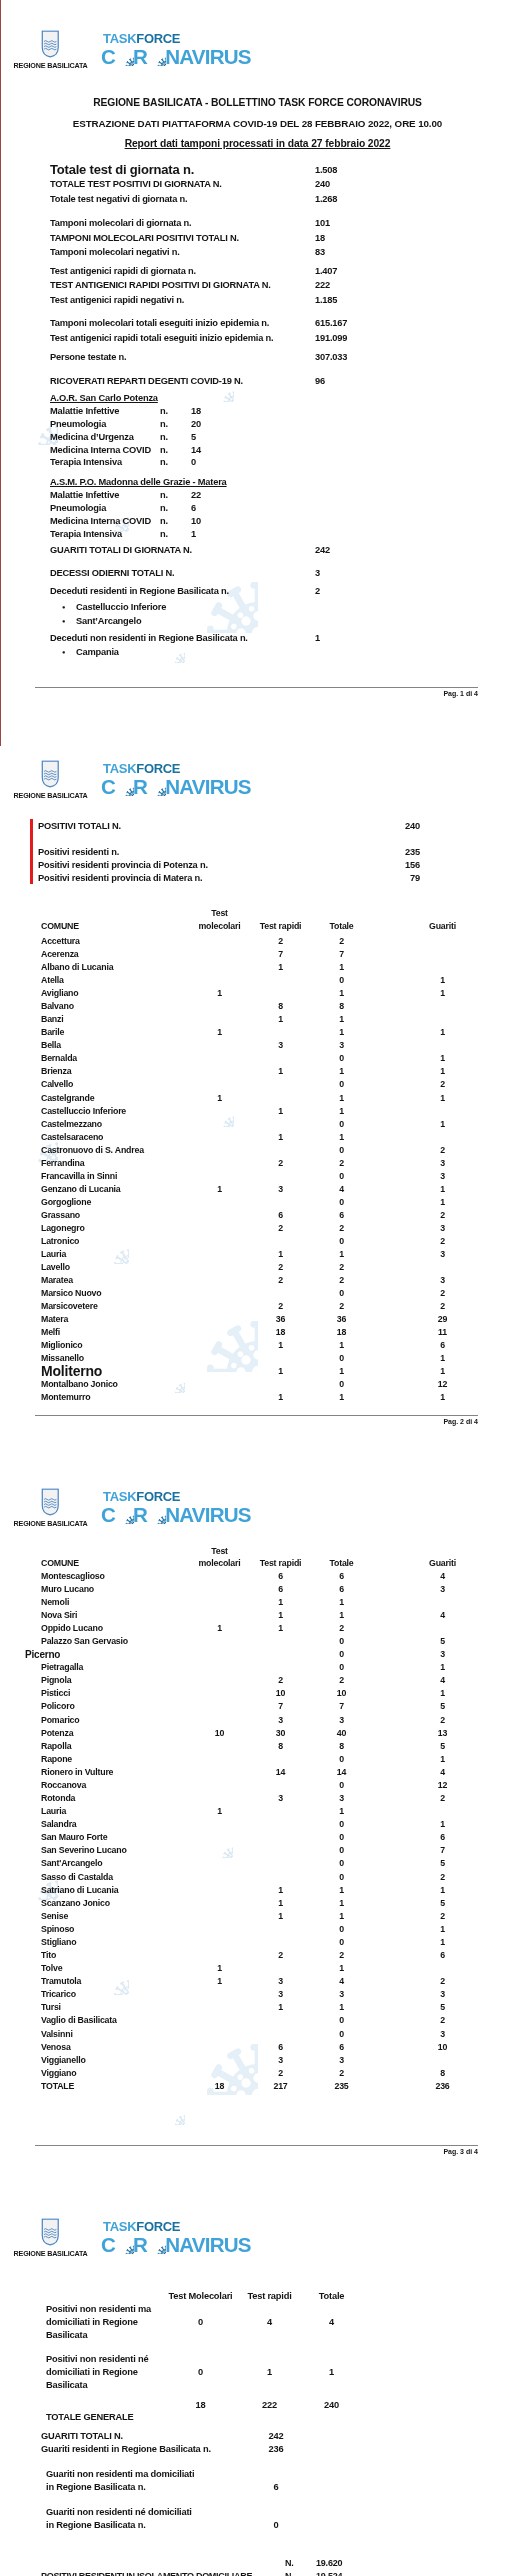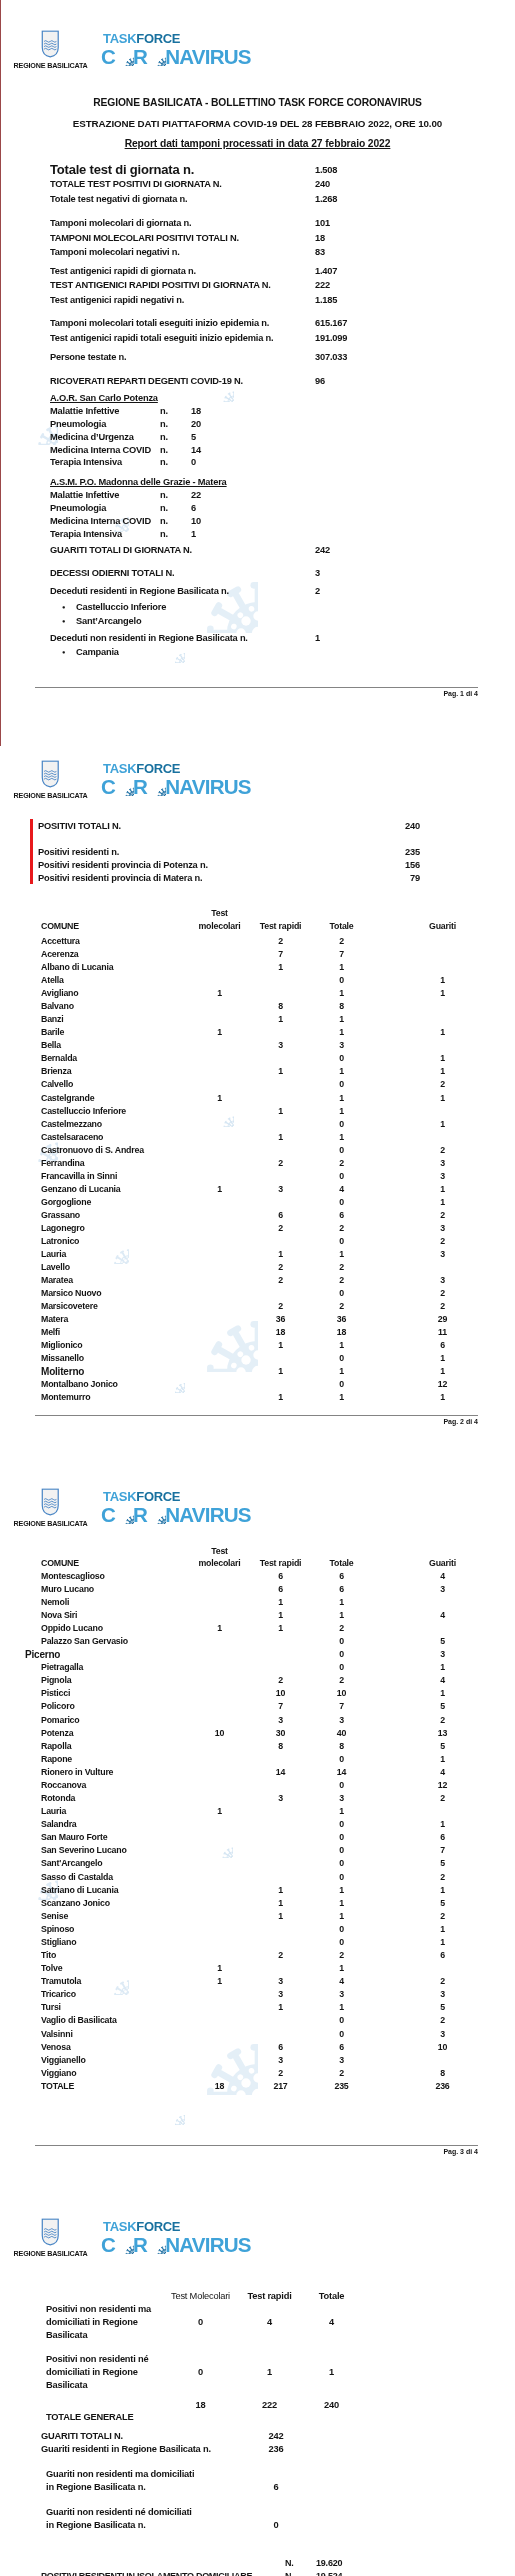--- a/index.html
+++ b/index.html
@@ -507,21 +507,21 @@
       <div style="position: absolute; white-space: nowrap; left: 252px; top: 1326px; width: 57px; text-align: center; height: 13px; line-height: 13px; font-size: 8.8px; font-weight: 700; letter-spacing: -0.2px;">18</div>
       <div style="position: absolute; white-space: nowrap; left: 313px; top: 1326px; width: 57px; text-align: center; height: 13px; line-height: 13px; font-size: 8.8px; font-weight: 700; letter-spacing: -0.2px;">18</div>
       <div style="position: absolute; white-space: nowrap; left: 414px; top: 1326px; width: 57px; text-align: center; height: 13px; line-height: 13px; font-size: 8.8px; font-weight: 700; letter-spacing: -0.2px;">11</div>
       <div style="position: absolute; white-space: nowrap; left: 41px; top: 1339px; height: 13px; line-height: 13px; font-size: 8.8px; font-weight: 700; letter-spacing: -0.2px;">Miglionico</div>
       <div style="position: absolute; white-space: nowrap; left: 252px; top: 1339px; width: 57px; text-align: center; height: 13px; line-height: 13px; font-size: 8.8px; font-weight: 700; letter-spacing: -0.2px;">1</div>
       <div style="position: absolute; white-space: nowrap; left: 313px; top: 1339px; width: 57px; text-align: center; height: 13px; line-height: 13px; font-size: 8.8px; font-weight: 700; letter-spacing: -0.2px;">1</div>
       <div style="position: absolute; white-space: nowrap; left: 414px; top: 1339px; width: 57px; text-align: center; height: 13px; line-height: 13px; font-size: 8.8px; font-weight: 700; letter-spacing: -0.2px;">6</div>
       <div style="position: absolute; white-space: nowrap; left: 41px; top: 1352px; height: 13px; line-height: 13px; font-size: 8.8px; font-weight: 700; letter-spacing: -0.2px;">Missanello</div>
       <div style="position: absolute; white-space: nowrap; left: 313px; top: 1352px; width: 57px; text-align: center; height: 13px; line-height: 13px; font-size: 8.8px; font-weight: 700; letter-spacing: -0.2px;">0</div>
       <div style="position: absolute; white-space: nowrap; left: 414px; top: 1352px; width: 57px; text-align: center; height: 13px; line-height: 13px; font-size: 8.8px; font-weight: 700; letter-spacing: -0.2px;">1</div>
-      <div style="position: absolute; white-space: nowrap; left: 41px; top: 1365px; height: 13px; line-height: 13px; font-size: 10px; font-weight: 700; letter-spacing: -0.2px;">Moliterno</div>
+      <div style="position: absolute; white-space: nowrap; left: 41px; top: 1365px; height: 13px; line-height: 13px; font-size: 14px; font-weight: 700; letter-spacing: -0.2px;">Moliterno</div>
       <div style="position: absolute; white-space: nowrap; left: 252px; top: 1365px; width: 57px; text-align: center; height: 13px; line-height: 13px; font-size: 8.8px; font-weight: 700; letter-spacing: -0.2px;">1</div>
       <div style="position: absolute; white-space: nowrap; left: 313px; top: 1365px; width: 57px; text-align: center; height: 13px; line-height: 13px; font-size: 8.8px; font-weight: 700; letter-spacing: -0.2px;">1</div>
       <div style="position: absolute; white-space: nowrap; left: 414px; top: 1365px; width: 57px; text-align: center; height: 13px; line-height: 13px; font-size: 8.8px; font-weight: 700; letter-spacing: -0.2px;">1</div>
       <div style="position: absolute; white-space: nowrap; left: 41px; top: 1378px; height: 13px; line-height: 13px; font-size: 8.8px; font-weight: 700; letter-spacing: -0.2px;">Montalbano Jonico</div>
       <div style="position: absolute; white-space: nowrap; left: 313px; top: 1378px; width: 57px; text-align: center; height: 13px; line-height: 13px; font-size: 8.8px; font-weight: 700; letter-spacing: -0.2px;">0</div>
       <div style="position: absolute; white-space: nowrap; left: 414px; top: 1378px; width: 57px; text-align: center; height: 13px; line-height: 13px; font-size: 8.8px; font-weight: 700; letter-spacing: -0.2px;">12</div>
       <div style="position: absolute; white-space: nowrap; left: 41px; top: 1391px; height: 13px; line-height: 13px; font-size: 8.8px; font-weight: 700; letter-spacing: -0.2px;">Montemurro</div>
       <div style="position: absolute; white-space: nowrap; left: 252px; top: 1391px; width: 57px; text-align: center; height: 13px; line-height: 13px; font-size: 8.8px; font-weight: 700; letter-spacing: -0.2px;">1</div>
       <div style="position: absolute; white-space: nowrap; left: 313px; top: 1391px; width: 57px; text-align: center; height: 13px; line-height: 13px; font-size: 8.8px; font-weight: 700; letter-spacing: -0.2px;">1</div>
       <div style="position: absolute; white-space: nowrap; left: 414px; top: 1391px; width: 57px; text-align: center; height: 13px; line-height: 13px; font-size: 8.8px; font-weight: 700; letter-spacing: -0.2px;">1</div>
@@ -673,21 +673,21 @@
       <div style="position: absolute; white-space: nowrap; left: 252px; top: 2067px; width: 57px; text-align: center; height: 13px; line-height: 13px; font-size: 8.8px; font-weight: 700; letter-spacing: -0.2px;">2</div>
       <div style="position: absolute; white-space: nowrap; left: 313px; top: 2067px; width: 57px; text-align: center; height: 13px; line-height: 13px; font-size: 8.8px; font-weight: 700; letter-spacing: -0.2px;">2</div>
       <div style="position: absolute; white-space: nowrap; left: 414px; top: 2067px; width: 57px; text-align: center; height: 13px; line-height: 13px; font-size: 8.8px; font-weight: 700; letter-spacing: -0.2px;">8</div>
       <div style="position: absolute; white-space: nowrap; left: 41px; top: 2080px; height: 13px; line-height: 13px; font-size: 8.8px; font-weight: 700; letter-spacing: -0.2px;">TOTALE</div>
       <div style="position: absolute; white-space: nowrap; left: 191px; top: 2080px; width: 57px; text-align: center; height: 13px; line-height: 13px; font-size: 8.8px; font-weight: 700; letter-spacing: -0.2px;">18</div>
       <div style="position: absolute; white-space: nowrap; left: 252px; top: 2080px; width: 57px; text-align: center; height: 13px; line-height: 13px; font-size: 8.8px; font-weight: 700; letter-spacing: -0.2px;">217</div>
       <div style="position: absolute; white-space: nowrap; left: 313px; top: 2080px; width: 57px; text-align: center; height: 13px; line-height: 13px; font-size: 8.8px; font-weight: 700; letter-spacing: -0.2px;">235</div>
       <div style="position: absolute; white-space: nowrap; left: 414px; top: 2080px; width: 57px; text-align: center; height: 13px; line-height: 13px; font-size: 8.8px; font-weight: 700; letter-spacing: -0.2px;">236</div>
     </div>
   <div id="p4-summary">
-      <div style="position: absolute; white-space: nowrap; left: 162px; top: 2291px; width: 77px; text-align: center; font-size: 9.3px; font-weight: 400; letter-spacing: -0.2px;">Test Molecolari</div>
+      <div style="position: absolute; white-space: nowrap; left: 162px; top: 2291px; width: 77px; text-align: center; font-size: 9.3px; font-weight: 700; letter-spacing: -0.2px;">Test Molecolari</div>
       <div style="position: absolute; white-space: nowrap; left: 231px; top: 2291px; width: 77px; text-align: center; font-size: 9.3px; font-weight: 700; letter-spacing: -0.2px;">Test rapidi</div>
       <div style="position: absolute; white-space: nowrap; left: 293px; top: 2291px; width: 77px; text-align: center; font-size: 9.3px; font-weight: 700; letter-spacing: -0.2px;">Totale</div>
       <div style="position: absolute; white-space: nowrap; left: 46px; top: 2303px; height: 13px; line-height: 13px; font-size: 9.3px; font-weight: 700; letter-spacing: -0.2px;">Positivi non residenti ma</div>
       <div style="position: absolute; white-space: nowrap; left: 46px; top: 2316px; height: 13px; line-height: 13px; font-size: 9.3px; font-weight: 700; letter-spacing: -0.2px;">domiciliati in Regione</div>
       <div style="position: absolute; white-space: nowrap; left: 46px; top: 2329px; height: 13px; line-height: 13px; font-size: 9.3px; font-weight: 700; letter-spacing: -0.2px;">Basilicata</div>
       <div style="position: absolute; white-space: nowrap; left: 162px; top: 2316px; width: 77px; text-align: center; height: 13px; line-height: 13px; font-size: 9.3px; font-weight: 700; letter-spacing: -0.2px;">0</div>
       <div style="position: absolute; white-space: nowrap; left: 231px; top: 2316px; width: 77px; text-align: center; height: 13px; line-height: 13px; font-size: 9.3px; font-weight: 700; letter-spacing: -0.2px;">4</div>
       <div style="position: absolute; white-space: nowrap; left: 293px; top: 2316px; width: 77px; text-align: center; height: 13px; line-height: 13px; font-size: 9.3px; font-weight: 700; letter-spacing: -0.2px;">4</div>
       <div style="position: absolute; white-space: nowrap; left: 46px; top: 2353px; height: 13px; line-height: 13px; font-size: 9.3px; font-weight: 700; letter-spacing: -0.2px;">Positivi non residenti né</div>
       <div style="position: absolute; white-space: nowrap; left: 46px; top: 2366px; height: 13px; line-height: 13px; font-size: 9.3px; font-weight: 700; letter-spacing: -0.2px;">domiciliati in Regione</div>

